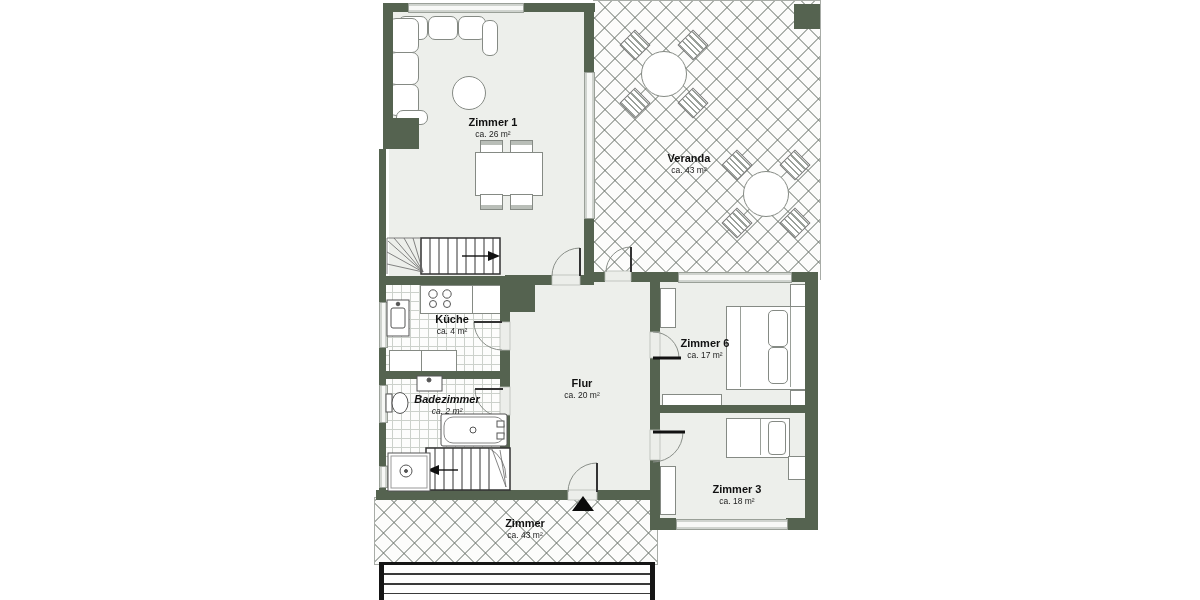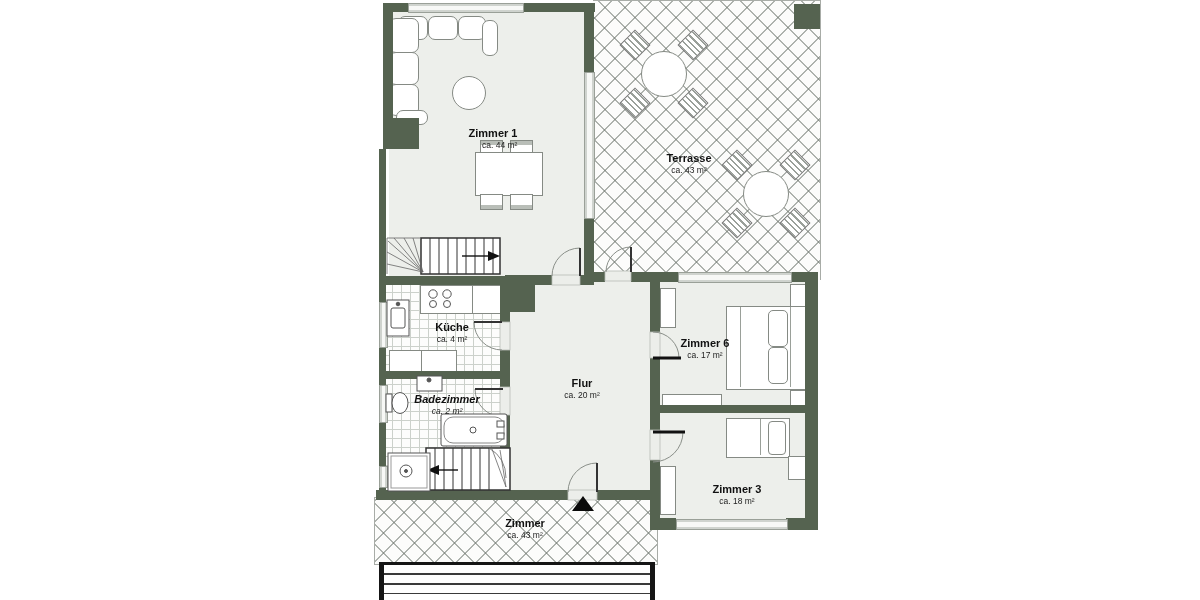--- a/index.html
+++ b/index.html
@@ -233,29 +233,29 @@
         <rect x="497" y="433" width="7" height="6"></rect>
       <rect x="388" y="453" width="42" height="38"></rect>
       <rect x="391" y="456" width="36" height="32" fill="none" stroke="#999"></rect>
       <circle cx="406" cy="471" r="6" fill="none"></circle>
       <circle cx="406" cy="471" r="1.5" fill="#555"></circle>
     </g>
 
     <polygon points="583,496 572,511 594,511" fill="#0a0a0a"></polygon>
   </svg>
 
-  <div class="room-label" style="left:493px;top:127px;text-align:right;">
+  <div class="room-label" style="left:493px;top:116px;">
     <div class="room-name">Zimmer 1</div>
-    <div class="room-area">ca. 44 m²</div>
+    <div class="room-area">ca. 26 m²</div>
   </div>
   <div class="room-label" style="left:689px;top:152px;">
-    <div class="room-name">Terrasse</div>
+    <div class="room-name">Veranda</div>
     <div class="room-area">ca. 43 m²</div>
   </div>
-  <div class="room-label" style="left:452px;top:313px;margin-top:8px;">
+  <div class="room-label" style="left:452px;top:313px;">
     <div class="room-name">Küche</div>
     <div class="room-area">ca. 4 m²</div>
   </div>
   <div class="room-label" style="left:447px;top:393px;font-style:italic;">
     <div class="room-name">Badezimmer</div>
     <div class="room-area">ca. 2 m²</div>
   </div>
   <div class="room-label" style="left:582px;top:377px;">
     <div class="room-name">Flur</div>
     <div class="room-area">ca. 20 m²</div>

